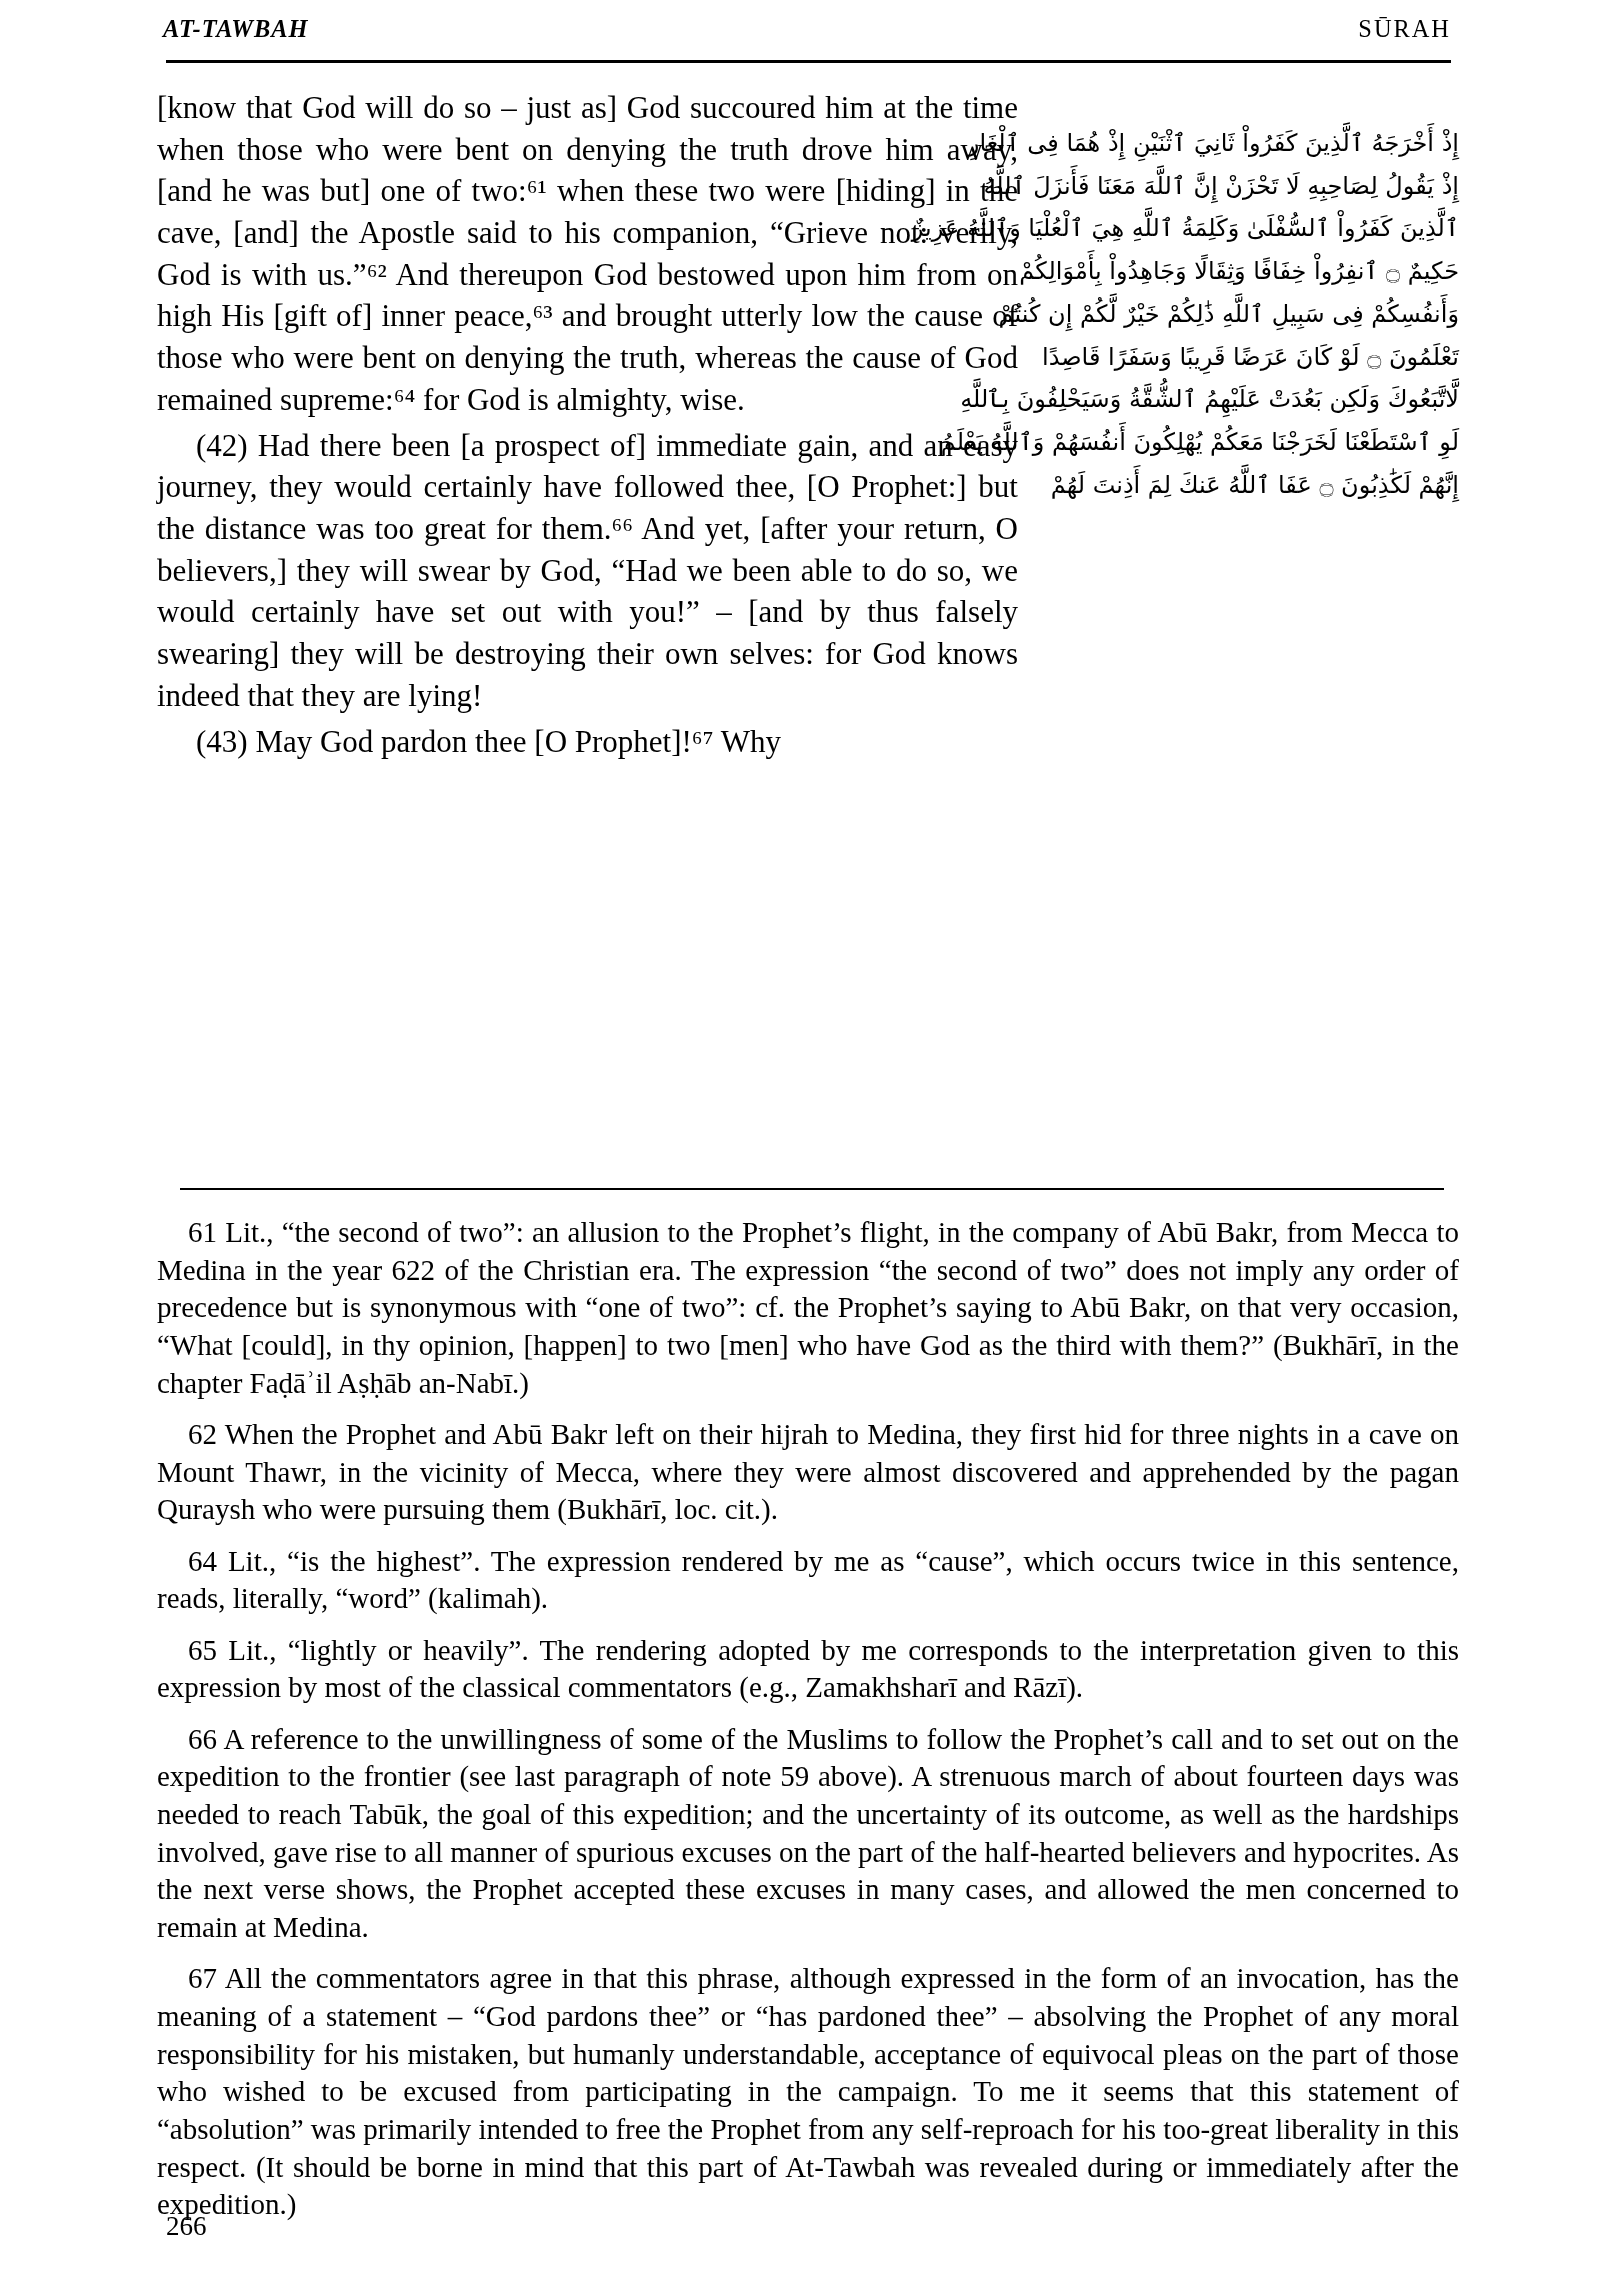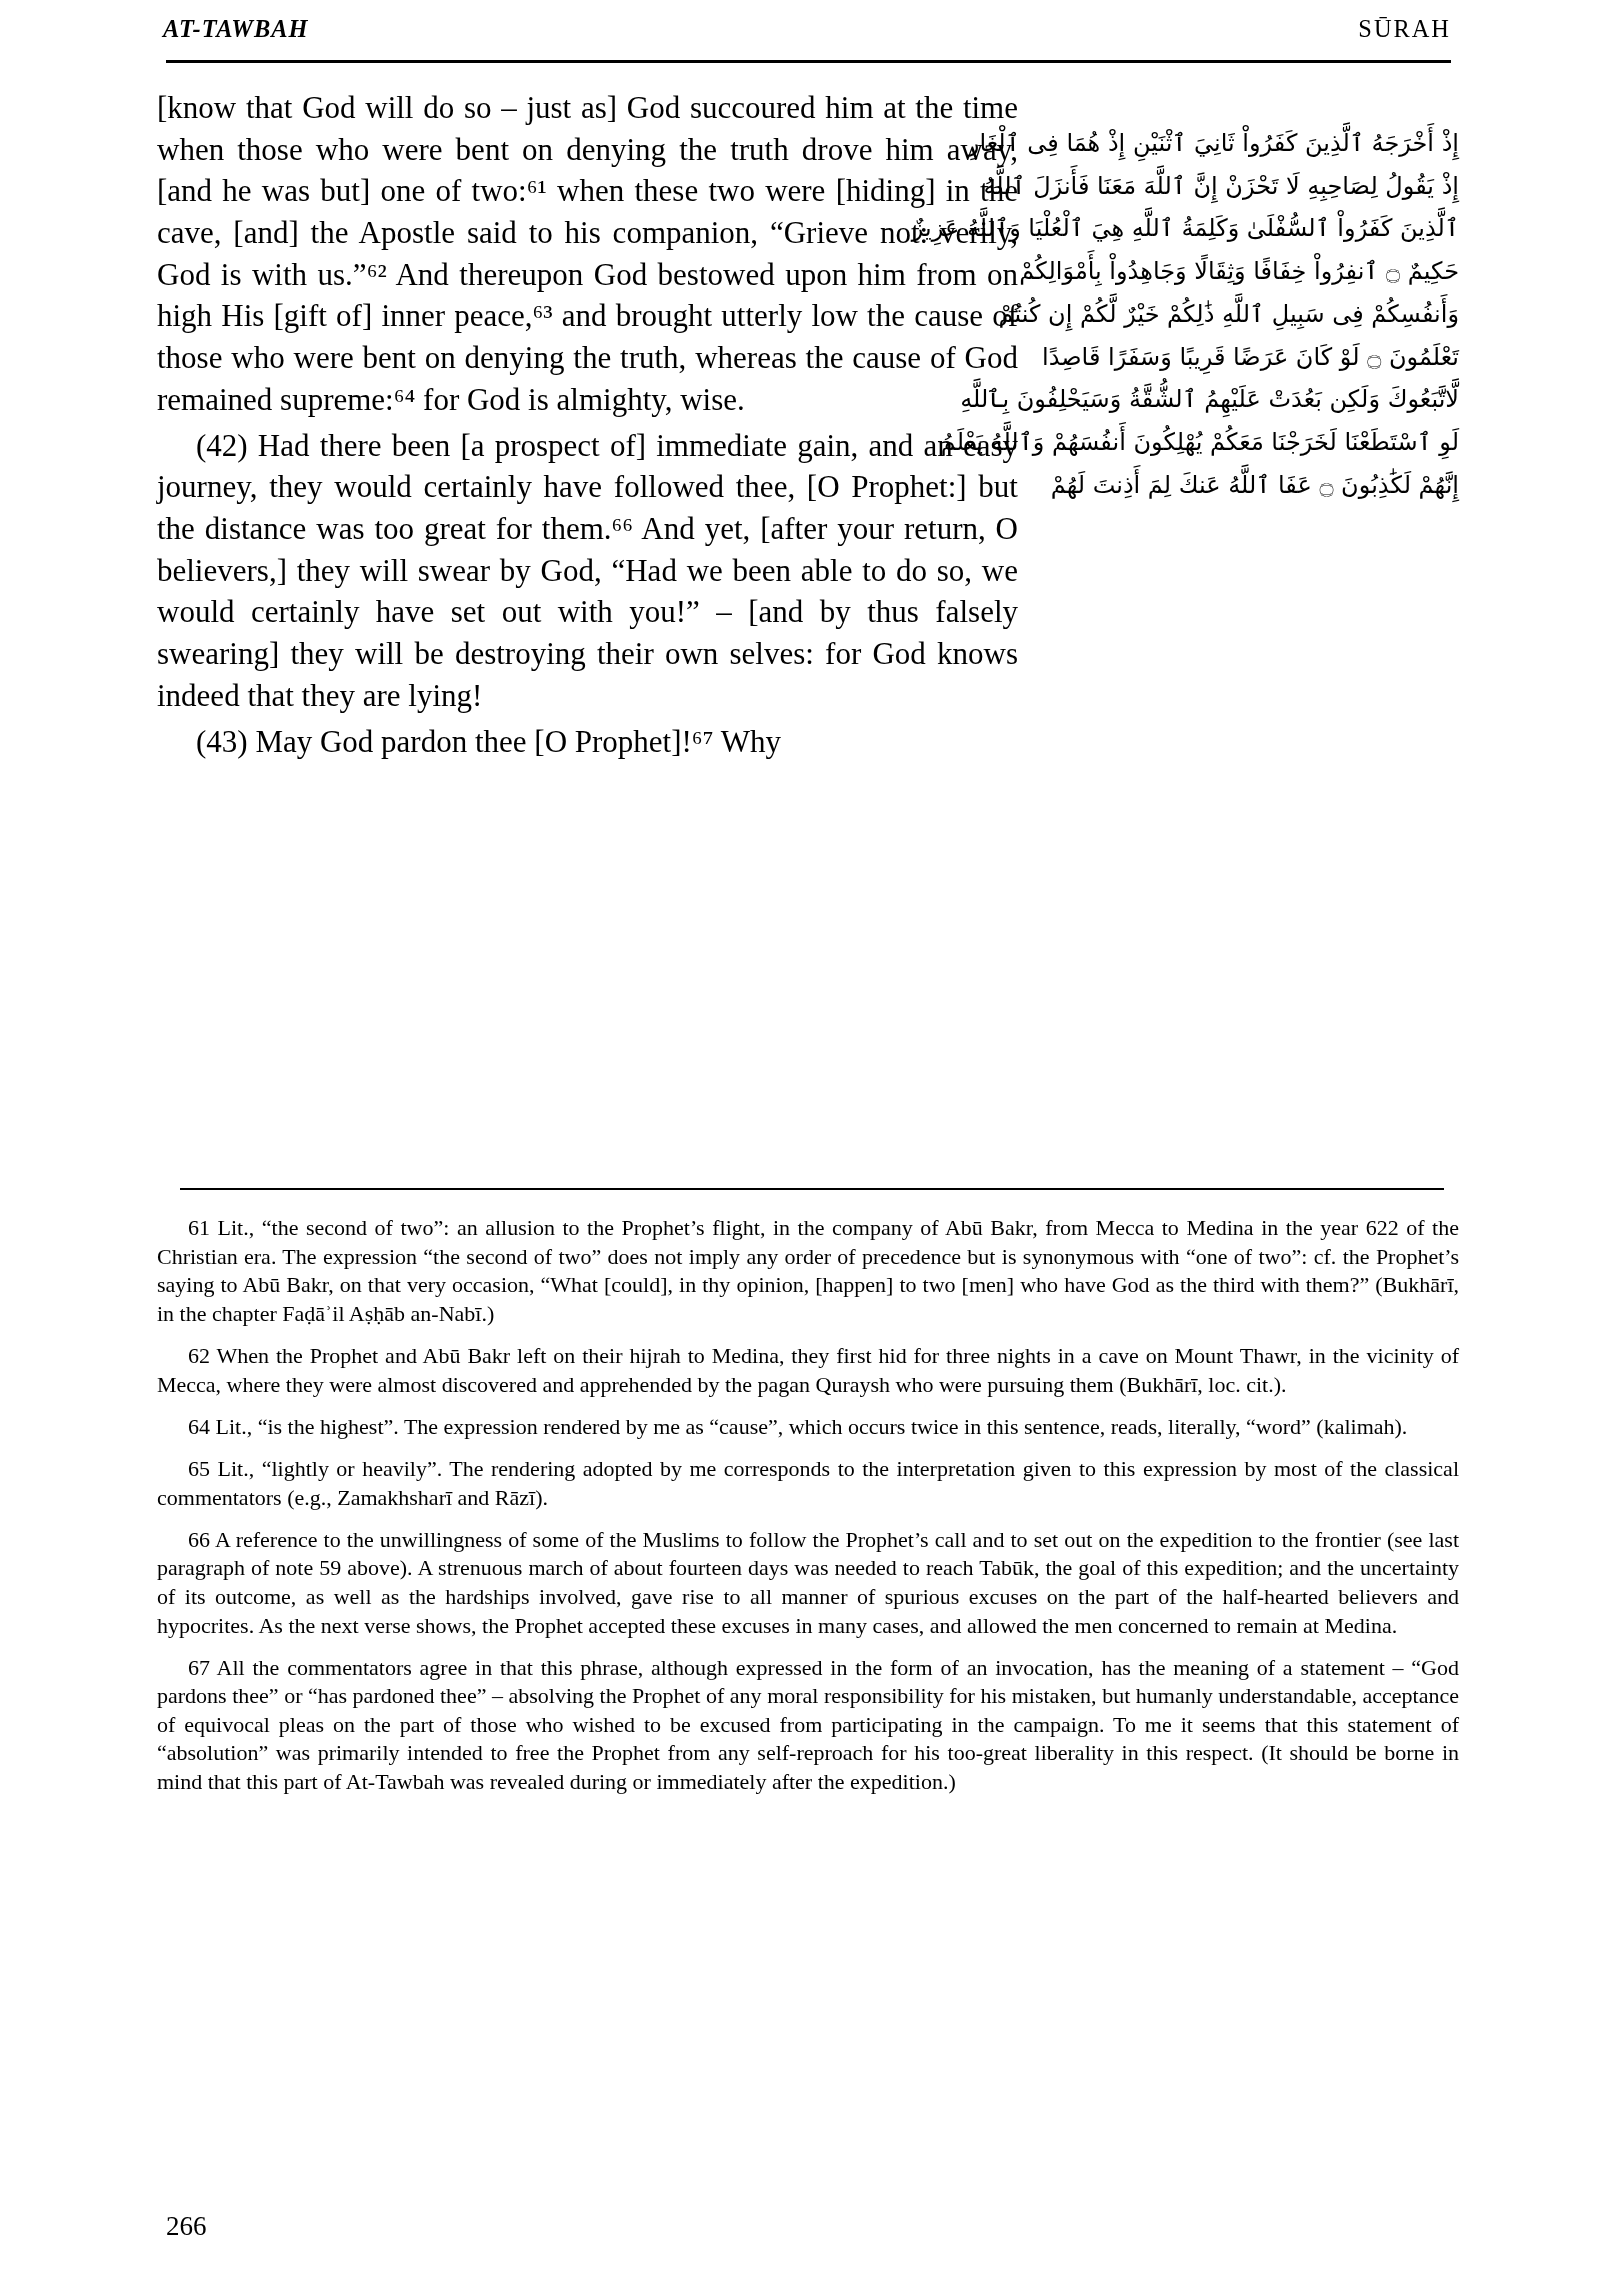--- a/index.html
+++ b/index.html
@@ -111,21 +111,21 @@
   }
 
   
   .notes {
     position: absolute;
     left: 157px;
     top: 1214px;
     width: 1302px;
   }
   .note {
-    font-size: 22px;
+    font-size: 29px;
     line-height: 1.3;
     text-align: justify;
     text-justify: inter-word;
     margin: 0 0 13.6px 0;
     text-indent: 31px;
   }
 
   
   .folio {
     position: absolute;

